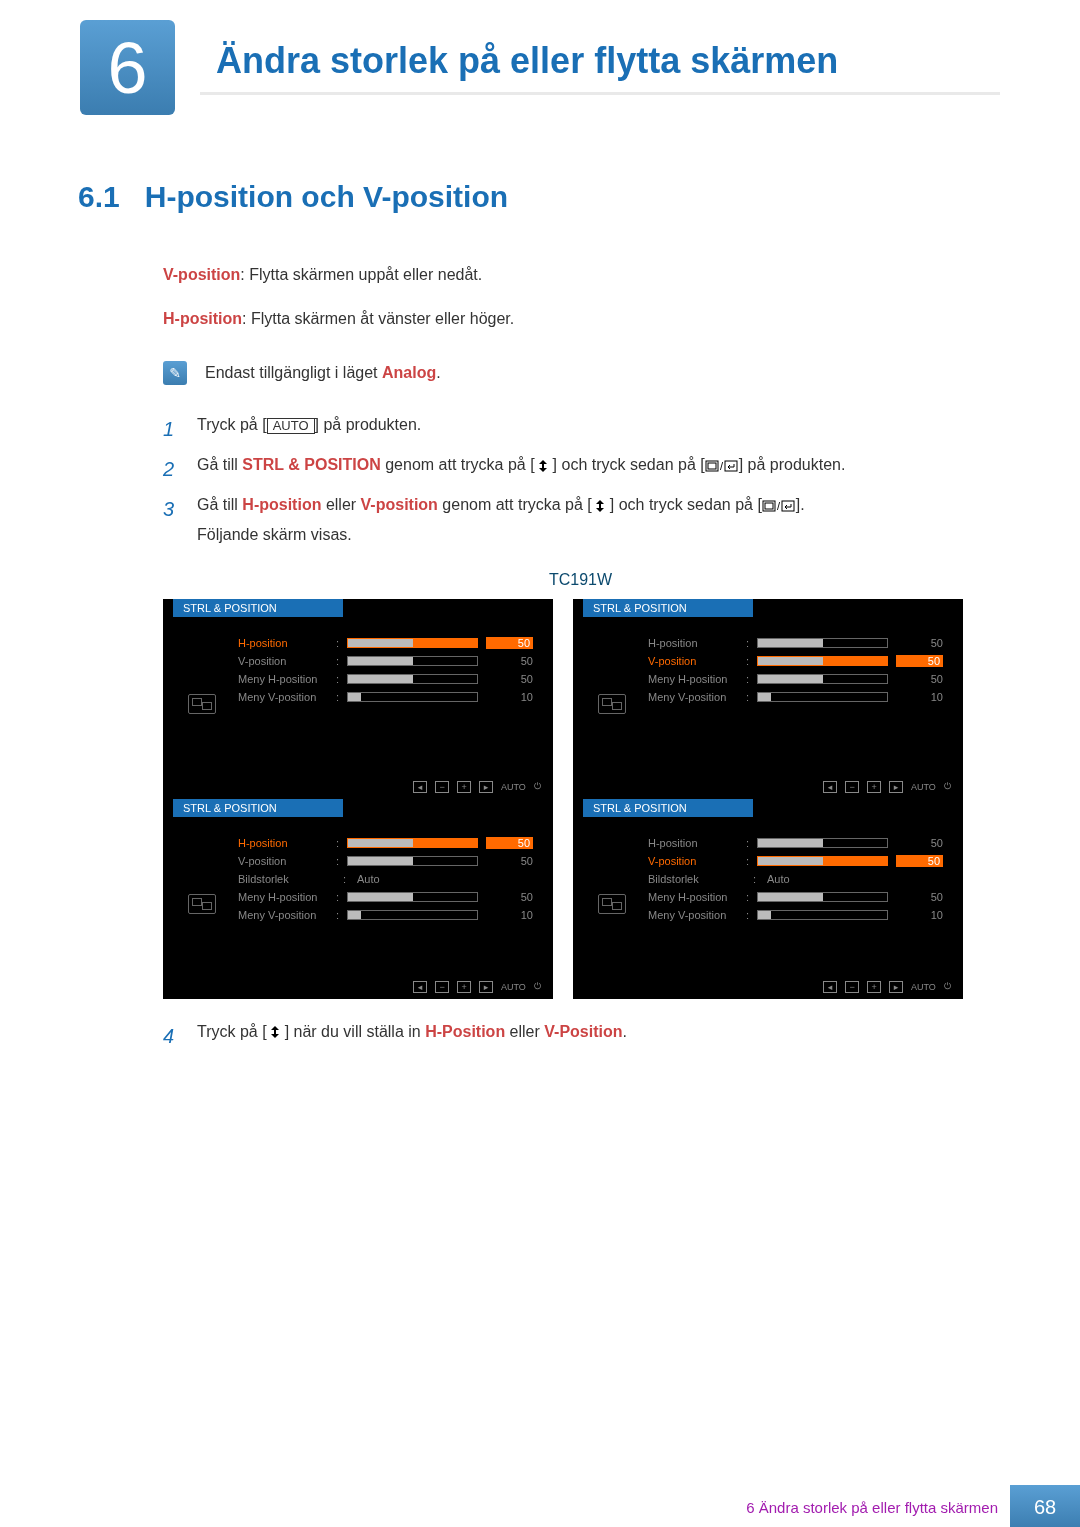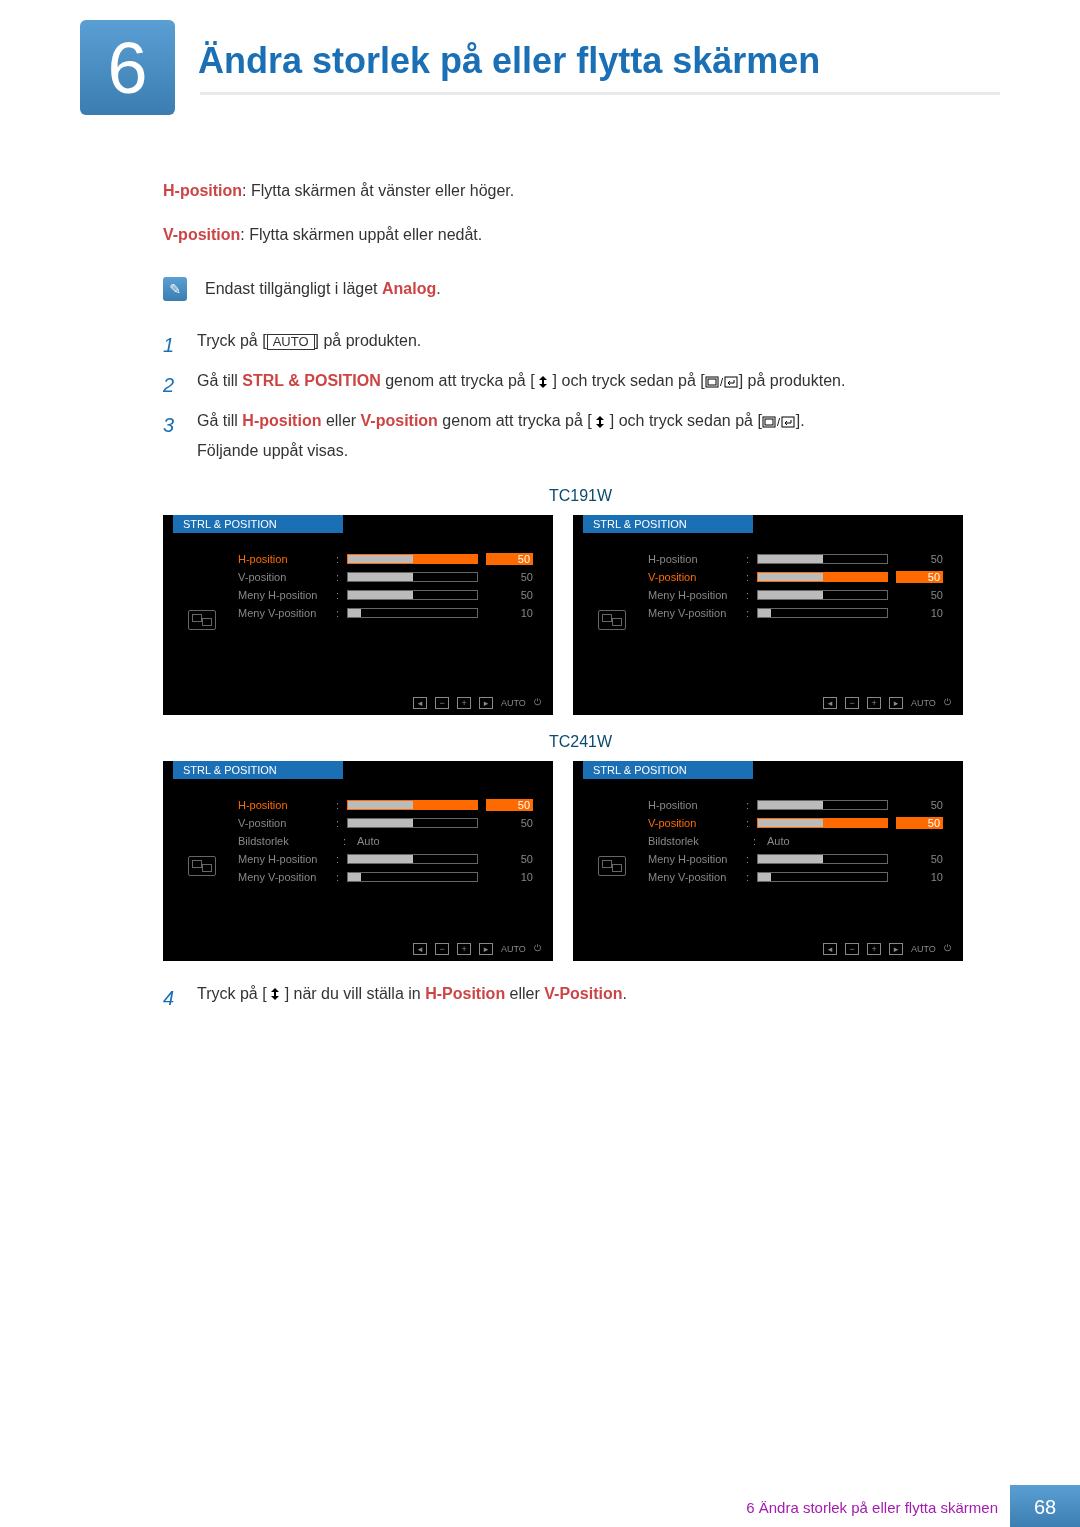--- a/index.html
+++ b/index.html
@@ -21,21 +21,21 @@
     border-radius: 6px;
     color: #fff;
     font-size: 72px;
     font-weight: 300;
     display: flex;
     align-items: center;
     justify-content: center;
   }
   .chapter-title {
     position: absolute;
-    left: 198px;
+    left: 216px;
     top: 40px;
     font-size: 36px;
     color: #1a6fb5;
     font-weight: 600;
   }
   .rule {
     position: absolute;
     left: 200px;
     top: 92px;
     width: 800px;
@@ -133,26 +133,30 @@
 </style>
 </head>
 <body>
 
 <div class="chapter-badge">6</div>
 <div class="chapter-title">Ändra storlek på eller flytta skärmen</div>
 <div class="rule"></div>
 
 <div class="content">
 
-
+  <div class="section-heading">
+    <span>6.1</span>&nbsp;&nbsp;
+    <span>H-position och V-position</span>
+  </div>
+
+  <p class="para">
+    <span class="term">V-position</span><span>: Flytta skärmen uppåt eller nedåt.</span>
+  </p>
   <p class="para">
     <span class="term">H-position</span><span>: Flytta skärmen åt vänster eller höger.</span>
-  </p>
-  <p class="para">
-    <span class="term">V-position</span><span>: Flytta skärmen uppåt eller nedåt.</span>
   </p>
 
   <div class="note-row">
     <span class="note-icon"></span>
     <span>
       <span>Endast tillgängligt i läget </span><span class="analog">Analog</span><span>.</span>
     </span>
   </div>
 
 
@@ -194,21 +198,21 @@
             </svg>
           </span><span>] och tryck sedan på [</span><span class="inline-icon">
             <svg width="34" height="14">
               <rect x="1" y="2" width="12" height="10" fill="none" stroke="#000"></rect>
               <rect x="3" y="4" width="8" height="6" fill="none" stroke="#000"></rect>
               <text x="15" y="11" font-size="11">/</text>
               <rect x="20" y="2" width="12" height="10" fill="none" stroke="#000"></rect>
               <path d="M29 5 L29 8 L23 8 M23 8 L25 6 M23 8 L25 10" fill="none" stroke="#000"></path>
             </svg>
           </span><span>].</span><br>
-        <span>Följande uppåt visas.</span>
+        <span>Följande skärm visas.</span>
       </span>
     </li>
   </ol>
 
   <div class="osd-wrap">
     <div class="osd-label">TC191W</div>
     <div class="osd-row">
       <div class="osd">
           <div class="osd-header">STRL &amp; POSITION</div>
           <div class="osd-side-icon"></div>
@@ -295,21 +299,20 @@
           <div class="osd-footer">
             <span class="btn">◂</span>
             <span class="btn">−</span>
             <span class="btn">+</span>
             <span class="btn">▸</span>
             <span>AUTO</span>
             <span>⏻</span>
           </div>
         </div>
     </div>
-    <div class="osd-label">TC241W</div>
     <div class="osd-row">
       <div class="osd">
           <div class="osd-header">STRL &amp; POSITION</div>
           <div class="osd-side-icon"></div>
           <div class="osd-lines">
             <div class="osd-line active">
               <span class="label">H-position</span>
               <span class="colon">:</span>
               <span class="bar">
                 <span class="fill" style="width: 50%;"></span>

